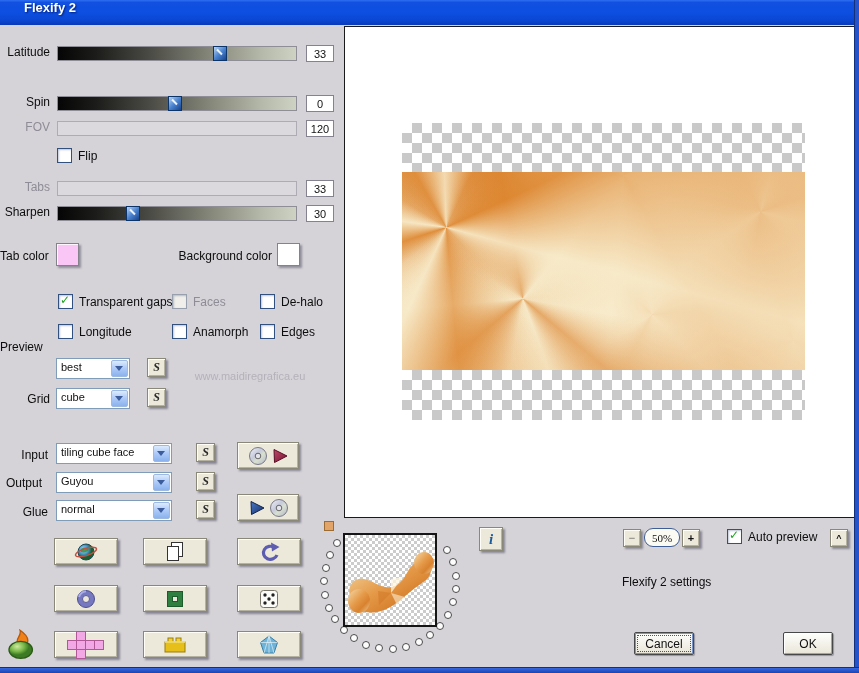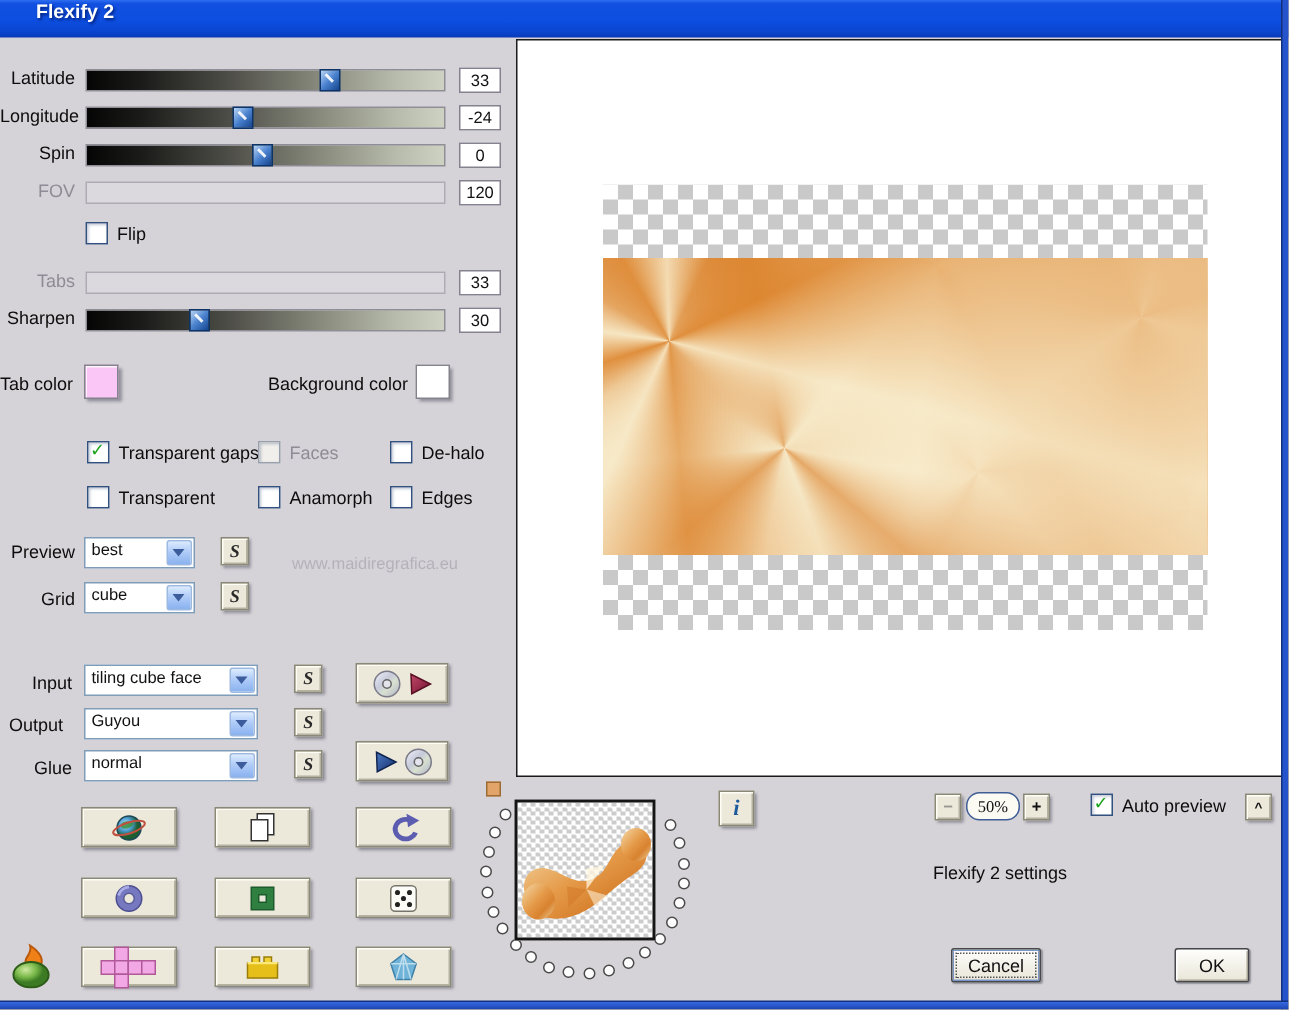--- a/index.html
+++ b/index.html
@@ -107,27 +107,20 @@
   </div>
 
   <div class="abs" style="left:0;top:46px;width:340px;height:13px">
     <span class="lab right" style="width:50px;line-height:13px">Latitude</span>
     <div class="strack" style="top:0">
       <div class="sthumb" style="left: 155px;"></div>
     </div>
     <div class="svalue" style="top:-1px">33</div>
   </div>
 
-  <div class="abs" style="left:0;top:71px;width:340px;height:13px">
-    <span class="lab right" style="width:50px;line-height:13px">Longitude</span>
-    <div class="strack" style="top:0">
-      <div class="sthumb" style="left: 97px;"></div>
-    </div>
-    <div class="svalue" style="top:-1px">-24</div>
-  </div>
 
   <div class="abs" style="left:0;top:96px;width:340px;height:13px">
     <span class="lab right" style="width:50px;line-height:13px">Spin</span>
     <div class="strack" style="top:0">
       <div class="sthumb" style="left: 110px;"></div>
     </div>
     <div class="svalue" style="top:-1px">0</div>
   </div>
 
   <div class="abs" style="left:0;top:121px;width:340px;height:13px">
@@ -169,32 +162,32 @@
   <div class="cbrow" style="left:172px;top:294px">
     <span class="cb dis"></span>
     <span class="lab dis">Faces</span>
   </div>
   <div class="cbrow" style="left:260px;top:294px">
     <span class="cb"></span>
     <span class="lab">De-halo</span>
   </div>
   <div class="cbrow" style="left:58px;top:324px">
     <span class="cb"></span>
-    <span class="lab">Transparent</span>
+    <span class="lab">Longitude</span>
   </div>
   <div class="cbrow" style="left:172px;top:324px">
     <span class="cb"></span>
     <span class="lab">Anamorph</span>
   </div>
   <div class="cbrow" style="left:260px;top:324px">
     <span class="cb"></span>
     <span class="lab">Edges</span>
   </div>
 
-  <span class="lab abs" style="left:0;top:361px;width:50px;text-align:right">Preview</span>
+  <span class="lab abs" style="left:0;top:340px;width:50px;text-align:left">Preview</span>
   <div class="select" style="left:56px;top:358px;width:72px">
     <span class="selval">best</span>
     <span class="selarrow"></span>
   </div>
   <div class="btn3d sbtn" style="left:147px;top:358px">S</div>
 
   <span class="lab abs" style="left:0;top:392px;width:50px;text-align:right">Grid</span>
   <div class="select" style="left:56px;top:388px;width:72px">
     <span class="selval">cube</span>
     <span class="selarrow"></span>

